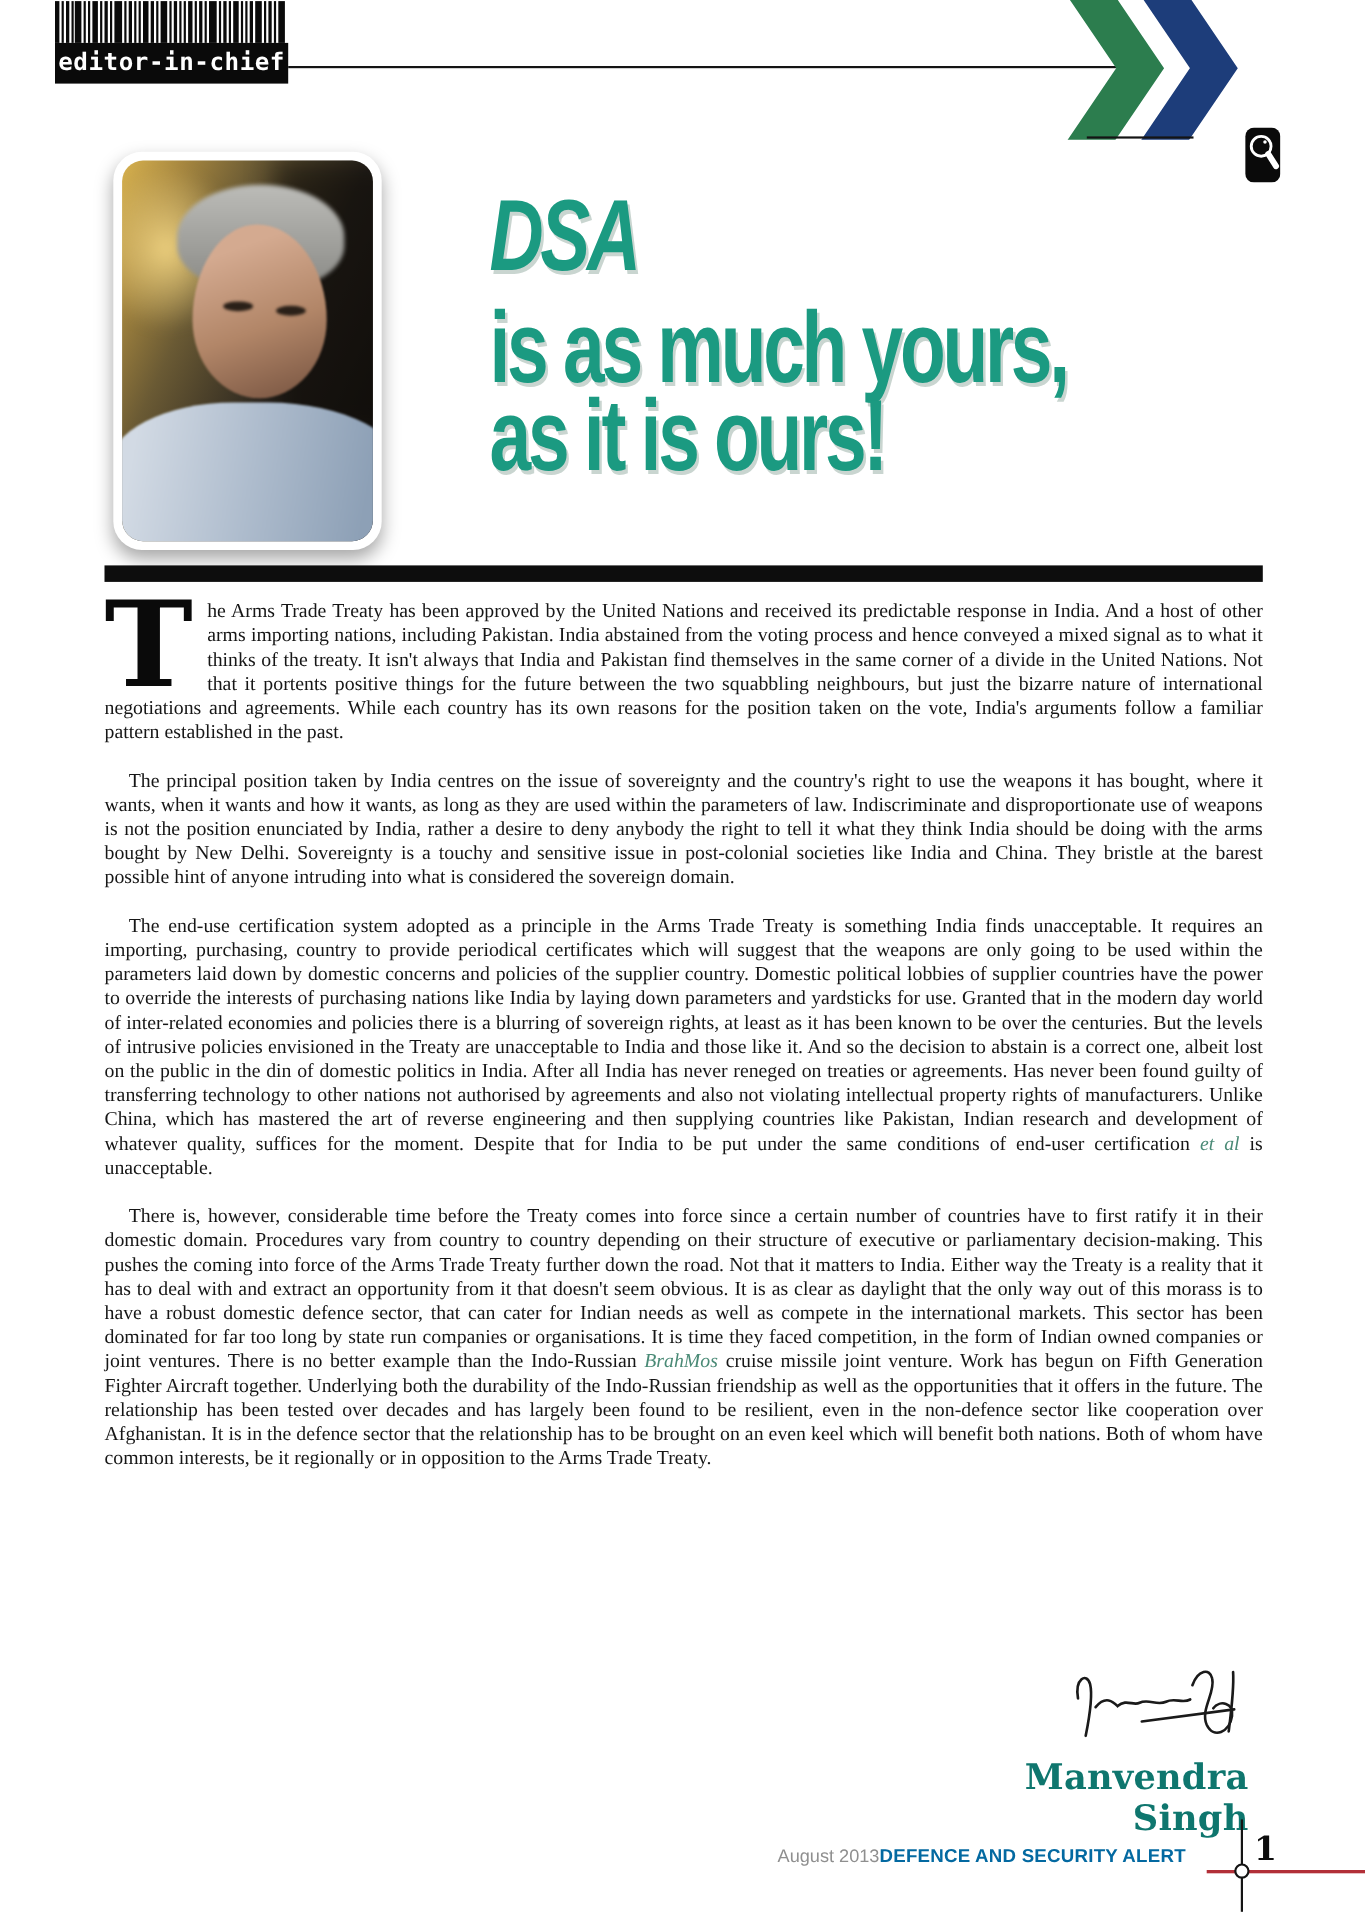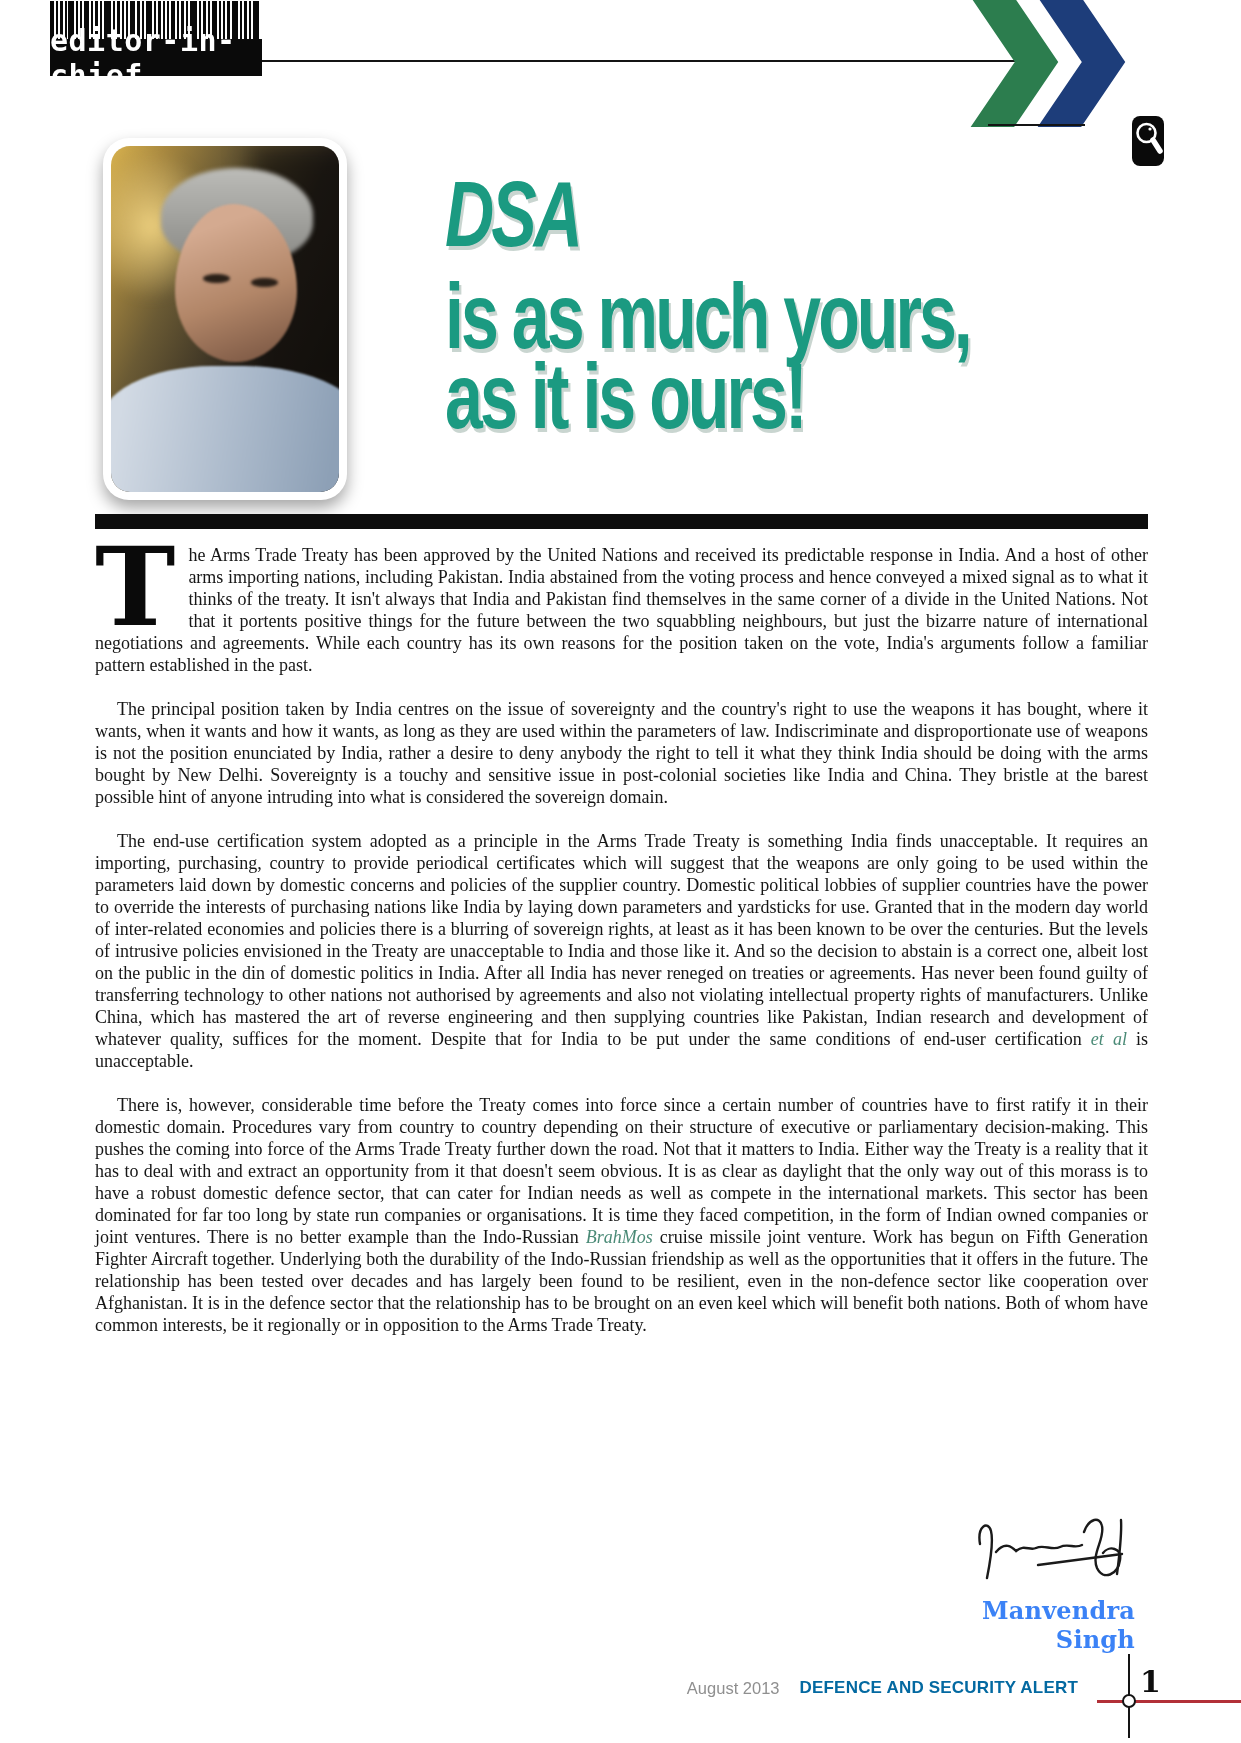--- a/index.html
+++ b/index.html
@@ -4,21 +4,21 @@
 <style>
   * { margin:0; padding:0; box-sizing:border-box; }
   html,body { background:#ffffff; }
   .page { position:relative; width:1241px; height:1743px; background:#ffffff; overflow:hidden;
           font-family:"Liberation Serif", serif; }
 
   
   .barcode { position:absolute; left:50px; top:0; width:212px; height:40px; }
   .section-label { position:absolute; left:50px; top:39px; width:212px; height:37px;
     background:#0a0a0a; color:#ffffff; font-family:"DejaVu Sans Mono", monospace;
-    font-weight:bold; font-size:30px; display:flex; align-items:center; justify-content:center;
+    font-weight:bold; font-size:22px; display:flex; align-items:center; justify-content:center;
     letter-spacing:0.5px; }
   .header-rule { position:absolute; left:262px; top:60px; width:773px; height:2px; background:#141414; }
 
   .chevrons { position:absolute; left:950px; top:0; width:215px; height:127px; }
   .chevron-underline { position:absolute; left:988px; top:124px; width:97px; height:2px; background:#141414; }
 
   .magnifier { position:absolute; left:1132px; top:116px; width:32px; height:50px; }
 
   
   .photo { position:absolute; left:103px; top:138px; width:244px; height:362px;
@@ -56,25 +56,25 @@
     font-size:18px; line-height:22px; color:#161616; text-align:justify; }
   .article p { margin-bottom:22px; }
   .article p.indented { text-indent:22px; }
   .dropcap { float:left; font-family:"DejaVu Serif", serif; font-weight:bold;
     font-size:108px; line-height:86px; padding:0 13px 0 0; color:#0a0a0a; }
   .accent-italic { font-style:italic; }
 
   
   .signature { position:absolute; left:972px; top:1510px; width:155px; height:88px; }
   .author-name { position:absolute; left:898px; top:1596px; width:237px; text-align:right;
-    font-family:"DejaVu Serif", serif; font-weight:bold; font-size:24px; color:#3b82f6;
+    font-family:"DejaVu Serif", serif; font-weight:bold; font-size:32px; color:#0f766e;
     letter-spacing:0.2px; }
 
   .footer-text { position:absolute; left:600px; top:1678px; width:478px;
-    display:flex; justify-content:flex-end; align-items:flex-end; gap:20px; }
+    display:flex; justify-content:flex-end; align-items:flex-end; gap:0; }
   .footer-date { font-family:"Liberation Sans", sans-serif; font-size:16.5px; color:#8f8f8f; }
   .footer-mag { font-family:"Liberation Sans", sans-serif; font-weight:bold; font-size:17px;
     color:#0369a1; letter-spacing:0.2px; }
 
   .cross-vline { position:absolute; left:1128px; top:1654px; width:2px; height:84px; background:#141414; }
   .cross-redline { position:absolute; left:1097px; top:1700px; width:144px; height:3px; }
   .cross-circle { position:absolute; left:1122px; top:1694px; width:14px; height:14px;
     border:2px solid #141414; border-radius:50%; background:#ffffff; }
   .page-number { position:absolute; left:1140px; top:1664px; font-family:"DejaVu Serif", serif;
     font-weight:bold; font-size:30px; color:#0d0d0d; }

